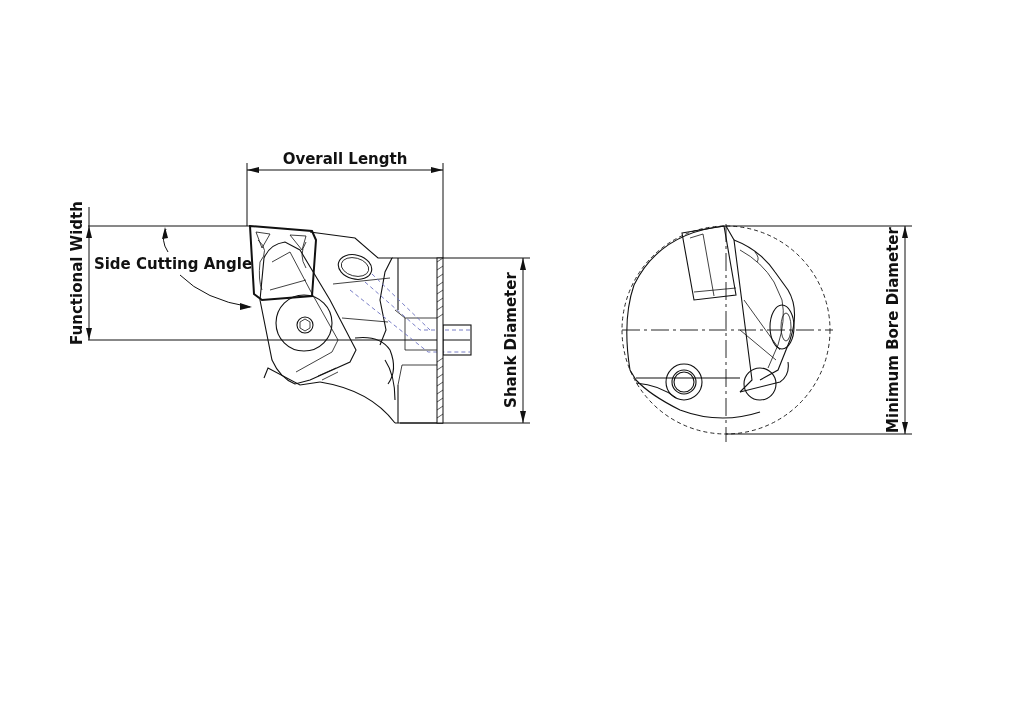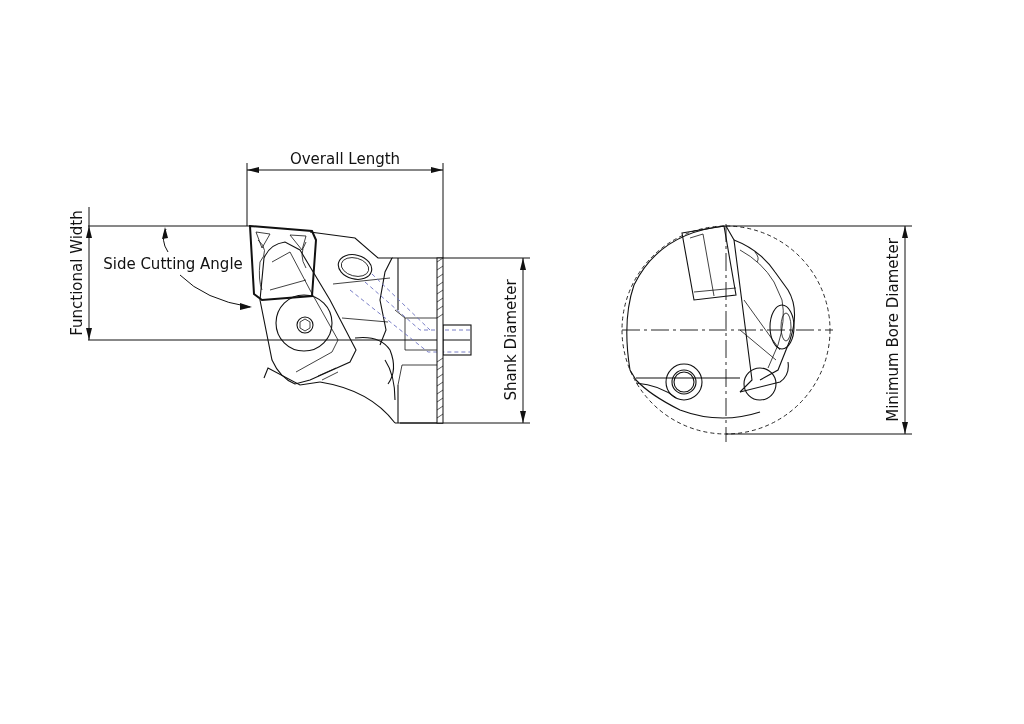--- a/index.html
+++ b/index.html
@@ -1,18 +1,18 @@
 <!DOCTYPE html>
 <html><head>
 <meta charset="utf-8">
 <style>
   html, body { margin:0; padding:0; background:#ffffff; }
   body { width:1024px; height:724px; position:relative; overflow:hidden;
          font-family:"DejaVu Sans", "Liberation Sans", sans-serif; }
-  #canvas { position:absolute; left:0; top:0; width:1024px; height:724px; }
+  #canvas { position:absolute; left:0; top:0; width:1024px; height:724px;font-weight:bold; }
   svg text { font-family:"DejaVu Sans", "Liberation Sans", sans-serif; fill:#111; }
   .ln { stroke:#111; fill:none; stroke-width:1.1; }
   .thin { stroke:#111; fill:none; stroke-width:0.8; }
   .thick { stroke:#111; fill:none; stroke-width:2; }
   .dim { stroke:#111; fill:none; stroke-width:1; }
   .hidden { stroke:#6a6fc0; fill:none; stroke-width:0.9; stroke-dasharray:4 3; }
   .center { stroke:#111; fill:none; stroke-width:0.9; stroke-dasharray:18 4 3 4; }
   .dashed { stroke:#111; fill:none; stroke-width:0.9; stroke-dasharray:4 3; }
   .hatch { stroke:#111; stroke-width:0.7; }
   .arrow { fill:#111; stroke:none; }

